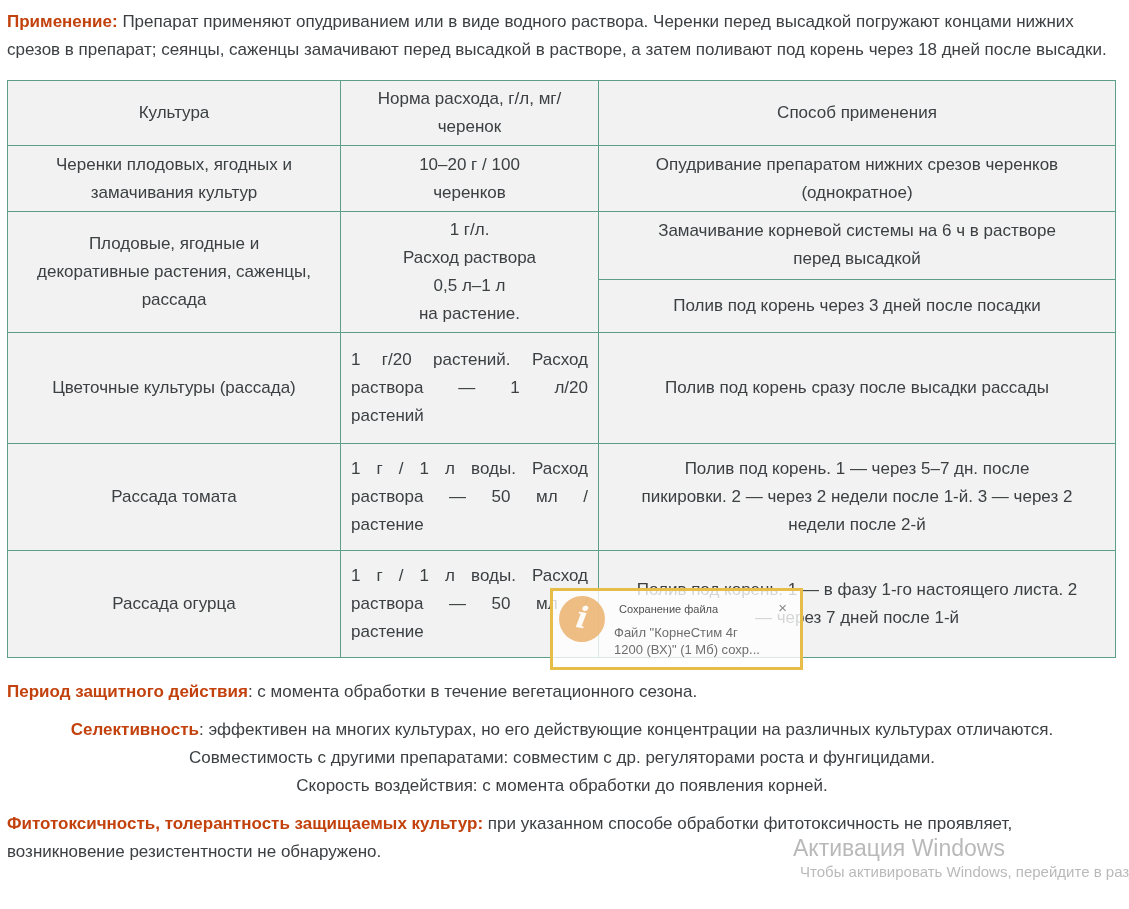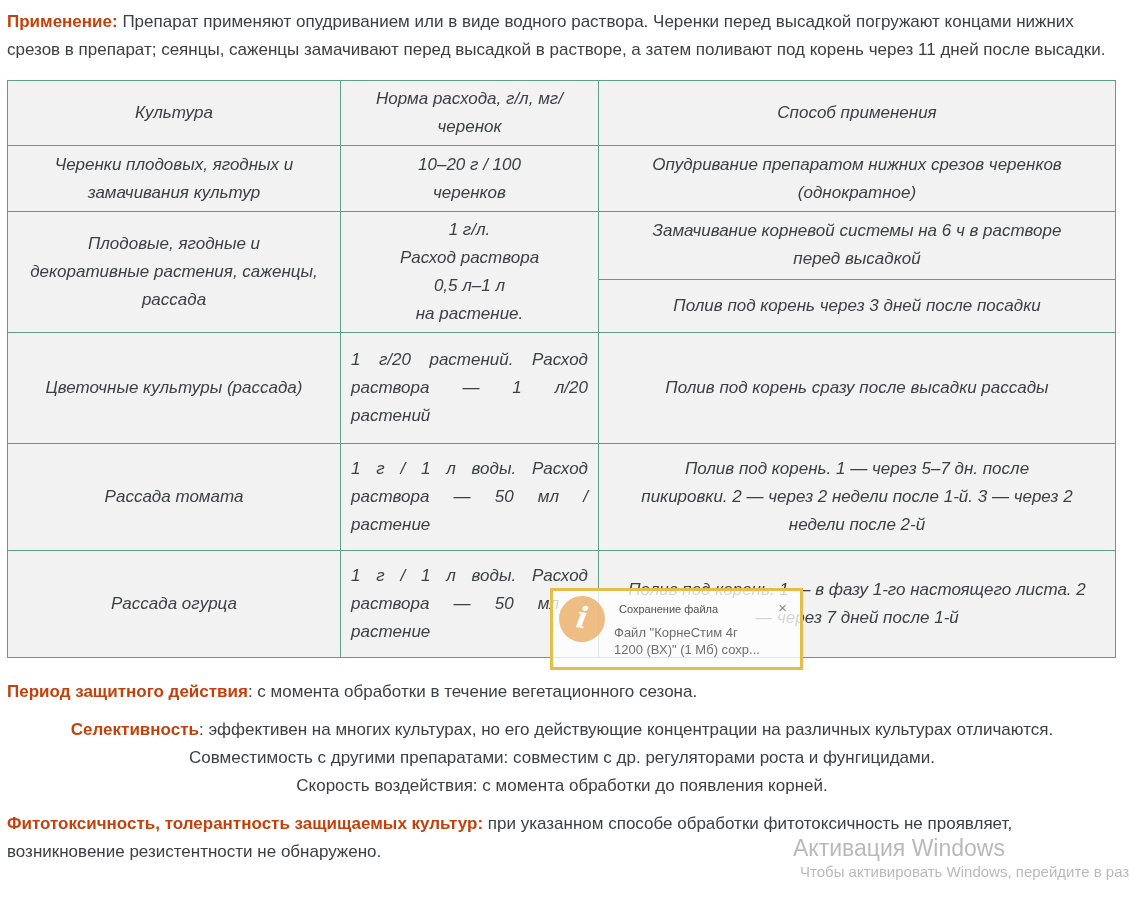--- a/index.html
+++ b/index.html
@@ -16,21 +16,20 @@
   .content { position:relative; z-index:1; padding:8px 12px 0 7px; }
   b { color:#c2410c; }
   .para { margin:0 0 10px 0; }
 
   
   table.apply-table {
     border-collapse:collapse;
     table-layout:fixed;
     width:1108px;
     margin:16px 0 20px 0;
-    font-style:italic;
   }
   table.apply-table td {
     border:1px solid #5c9e89;
     background:#f1f2f1;
     text-align:center;
     vertical-align:middle;
     padding:4px 10px;
     font-weight:normal;
   }
   .ml { white-space:pre-line; }
@@ -97,21 +96,21 @@
     color:rgba(128,128,128,0.55);
   }
   .wm-line1 { font-size:23px; line-height:27px; }
   .wm-line2 { font-size:15px; line-height:20px; white-space:nowrap; margin-left:7px; }
 </style>
 </head>
 <body>
 
 <div class="content">
 
-  <p class="para"><b>Применение:</b> <span>Препарат применяют опудриванием или в виде водного раствора. Черенки перед высадкой погружают концами нижних срезов в препарат; сеянцы, саженцы замачивают перед высадкой в растворе, а затем поливают под корень через 11 дней после высадки.</span></p>
+  <p class="para"><b>Применение:</b> <span>Препарат применяют опудриванием или в виде водного раствора. Черенки перед высадкой погружают концами нижних срезов в препарат; сеянцы, саженцы замачивают перед высадкой в растворе, а затем поливают под корень через 18 дней после высадки.</span></p>
 
 
   <table class="apply-table">
     <colgroup>
       <col style="width:333px">
       <col style="width:258px">
       <col style="width:517px">
     </colgroup>
     <tbody>
       <tr style="height:64px">

